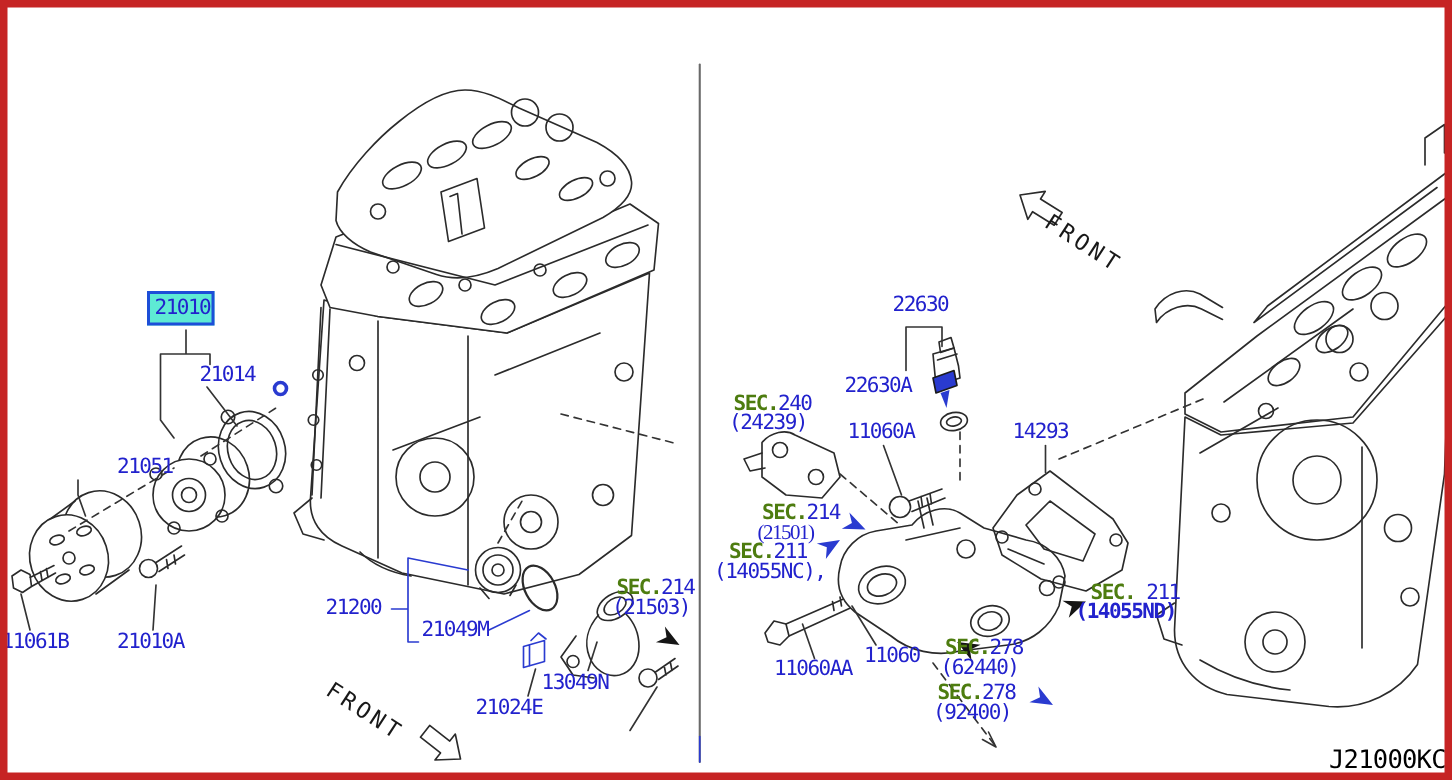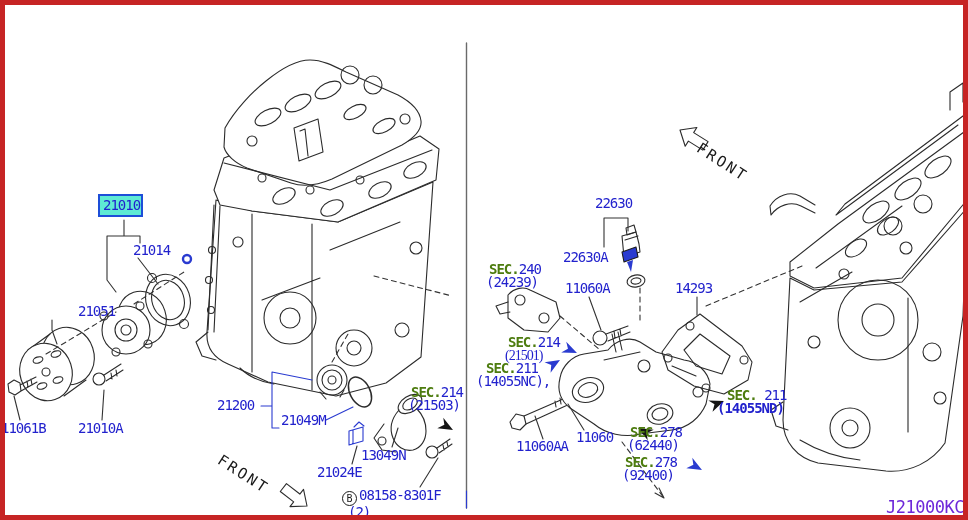--- a/index.html
+++ b/index.html
@@ -14,21 +14,21 @@
   .lbl{position:absolute;z-index:20;font-size:14px;letter-spacing:-1px;line-height:13px;
        color:#2222cd;white-space:nowrap;cursor:pointer;}
   .lbl .sec{color:#4d7c0f;font-weight:bold;}
   .lbl .r2{display:block;}
   .boxed{border:2px solid #1d4ed8;padding:1px 1px 2px 3px;background:#5eead4;}
   .front{position:absolute;z-index:20;font-size:15px;letter-spacing:2.5px;color:#181818;
          transform:rotate(33deg);transform-origin:0 0;white-space:nowrap;}
   .bcirc{display:inline-block;width:13px;height:13px;border:1.5px solid #1b1b1b;border-radius:50%;
          color:#1b1b1b;font-size:10px;line-height:13px;text-align:center;letter-spacing:0;
          vertical-align:-2px;margin-right:2px;}
-  .code{position:absolute;z-index:20;font-size:17px;letter-spacing:-0.5px;color:#6d28d9;}
+  .code{position:absolute;z-index:20;font-size:17px;letter-spacing:-0.5px;color:#000000;}
   .q2{display:block;margin-left:6px;}
 </style>
 </head>
 <body>
 
 <div class="canvas">
 
 
   <svg class="art" width="968" height="520" viewBox="0 0 968 520">
     <g stroke="#2b2b2b" stroke-width="1.1" fill="none" stroke-linecap="round" stroke-linejoin="round">
@@ -267,24 +267,20 @@
   <div class="lbl" style="left:98px;top:199px;"><span class="boxed">21010</span></div>
   <div class="lbl" style="left:133px;top:244px;"><span>21014</span></div>
   <div class="lbl" style="left:34px;top:305px;margin-left:44px;"><span>21051</span></div>
   <div class="lbl" style="left:1px;top:422px;"><span>11061B</span></div>
   <div class="lbl" style="left:78px;top:422px;"><span>21010A</span></div>
   <div class="lbl" style="left:217px;top:399px;"><span>21200</span></div>
   <div class="lbl" style="left:281px;top:414px;"><span>21049M</span></div>
   <div class="lbl" style="left:361px;top:449px;"><span>13049N</span></div>
   <div class="lbl" style="left:317px;top:466px;"><span>21024E</span></div>
 
-  <div class="lbl" style="left:342px;top:489px;">
-    <span class="bcirc">B</span><span>08158-8301F</span>
-    <span class="q2">(2)</span>
-  </div>
 
   <div class="lbl" style="left:411px;top:386px;">
     <span class="sec">SEC.</span><span>214</span>
     <span class="r2" style="margin-left:-3px;">(21503)</span>
   </div>
 
   <div class="front" style="left:224px;top:451px;">FRONT</div>
   <div class="front" style="left:703px;top:139px;">FRONT</div>
 
   <div class="lbl" style="left:595px;top:197px;"><span>22630</span></div>

